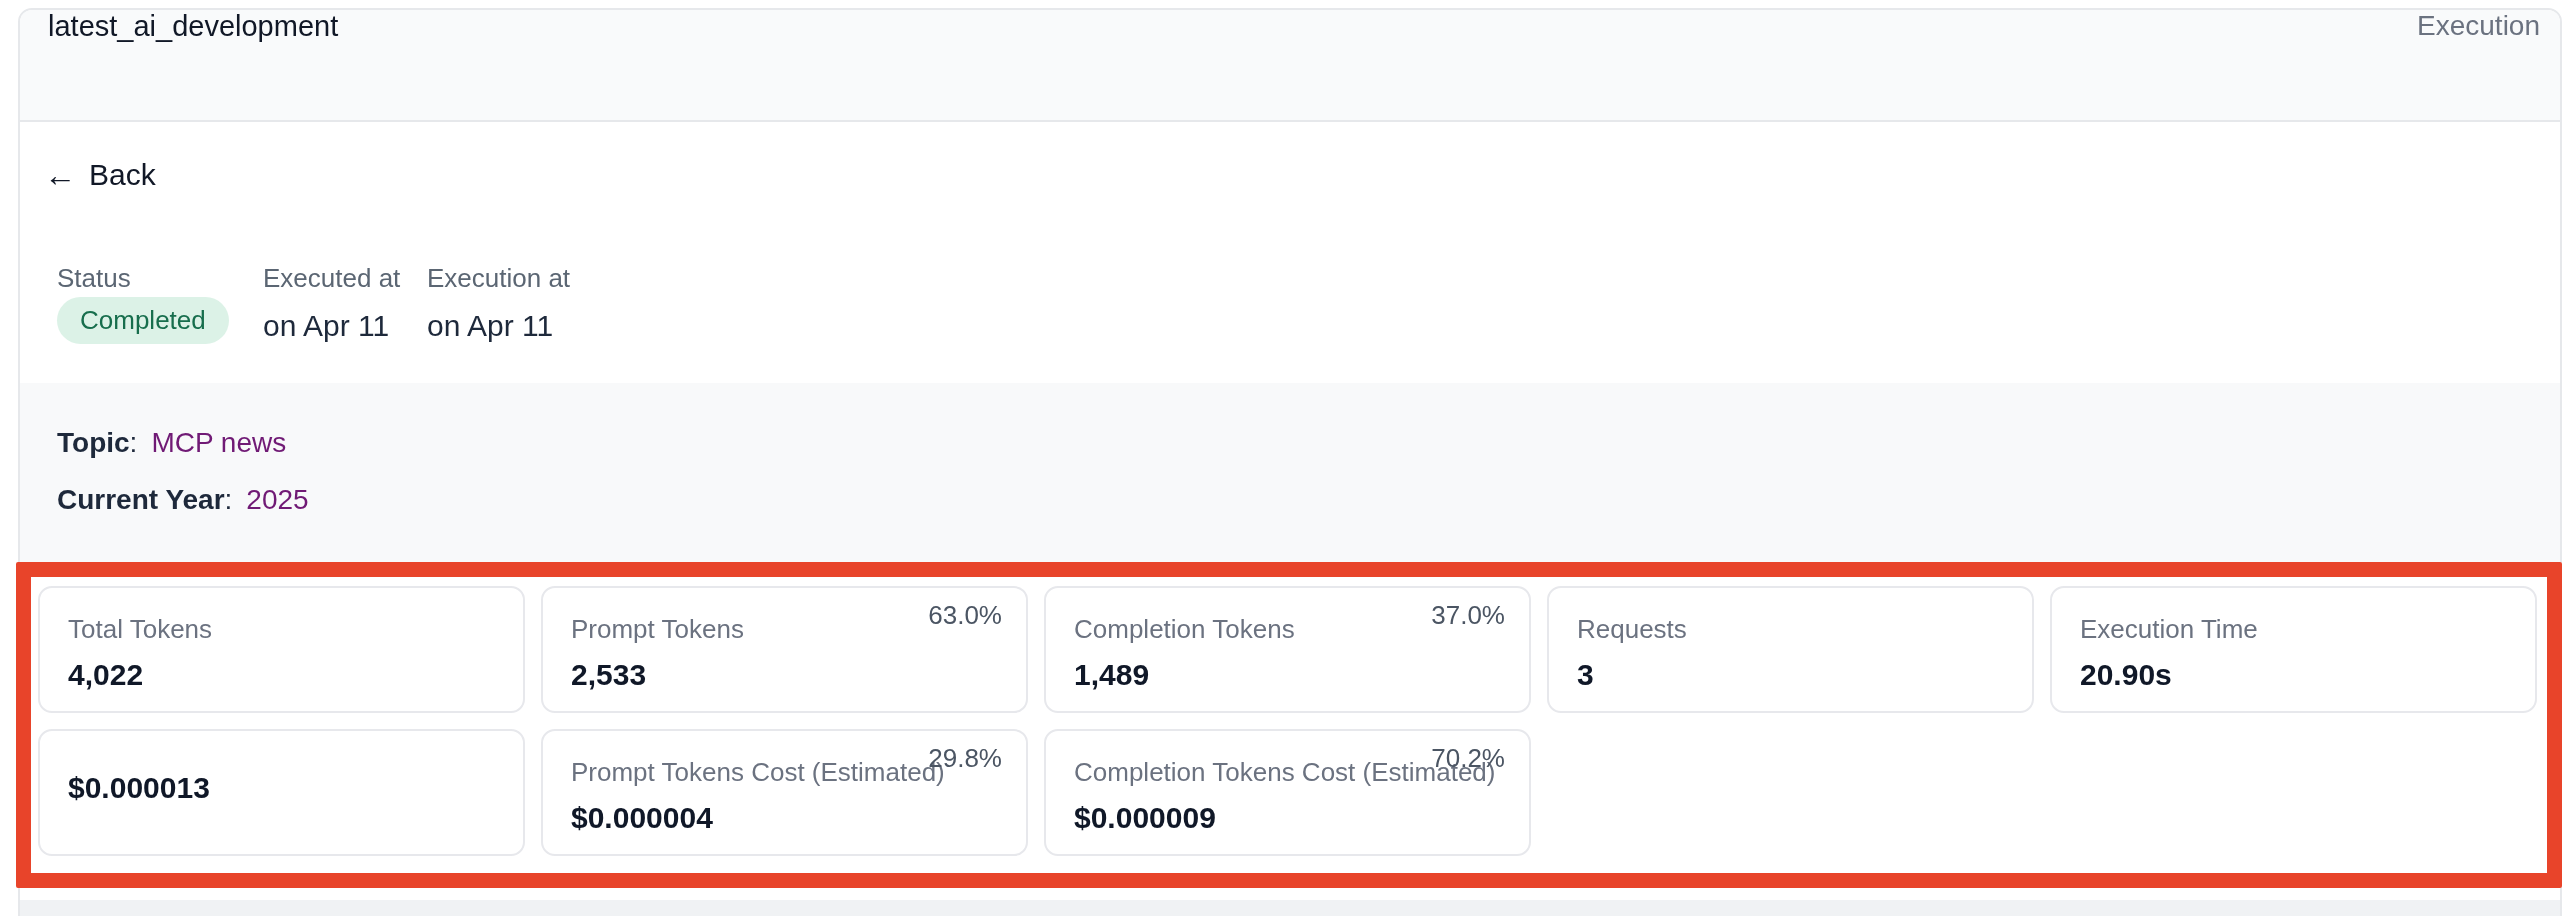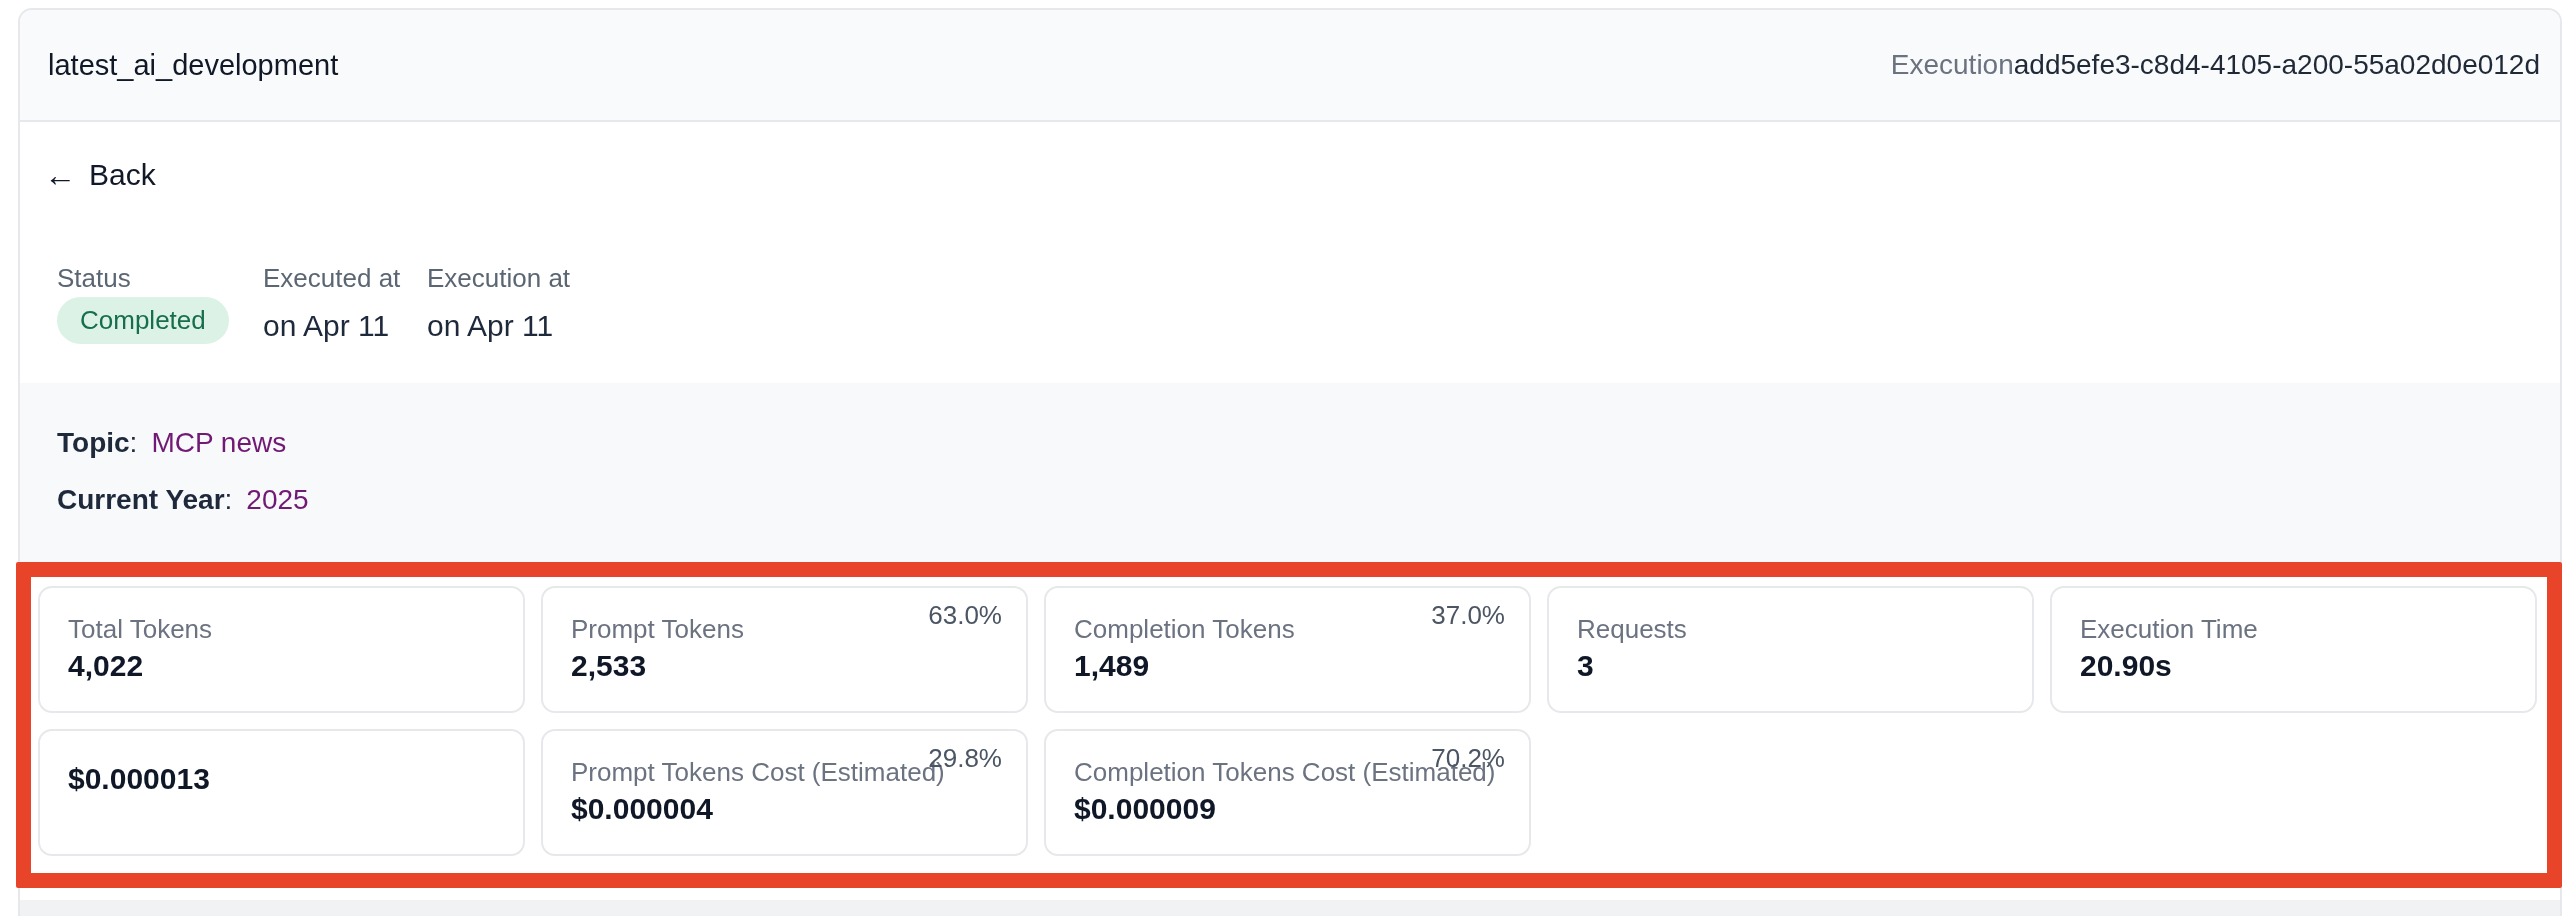--- a/index.html
+++ b/index.html
@@ -7,21 +7,21 @@
     font-family:"Liberation Sans","DejaVu Sans",sans-serif; }
   body { position:relative; }
 
   
   .container { position:absolute; left:18px; top:8px; width:2544px; height:940px;
     background:#ffffff; border:2px solid #e6e8eb; border-radius:14px 14px 0 0; }
 
   
   .header { position:absolute; left:0; top:0; width:100%; height:112px;
     background:#f9fafb; border-bottom:2px solid #e6e8eb; border-radius:12px 12px 0 0;
-    display:flex; align-items:center; justify-content:space-between;
+    display:flex; justify-content:space-between;
     padding:0 20px 0 28px; }
   .header-title { font-size:29px; color:#111827; }
   .header-right { display:flex; align-items:baseline; gap:0; }
   .exec-label { font-size:28px; color:#6b7280; }
   .exec-id { font-size:28px; color:#1f2937; }
 
   
   .back-link { position:absolute; left:24px; top:148px; display:flex; align-items:center;
     gap:13px; font-size:30px; color:#111827; cursor:pointer; }
   .back-arrow { font-size:32px; line-height:30px; }
@@ -46,21 +46,21 @@
   .kv-sep { color:#1e293b; }
   .kv-val { margin-left:14px; color:#701a75; }
 
   
   .metrics-grid { position:absolute; left:18px; top:576px;
     display:grid; grid-template-columns:repeat(5,487px); grid-auto-rows:127px;
     column-gap:16px; row-gap:26px;gap:16px; }
   .card { position:relative; background:#ffffff; border:2px solid #e7e8ec;
     border-radius:14px; padding:26px 26px 0 28px; }
   .card-label { font-size:26px; line-height:30px; color:#6b7280; white-space:nowrap; }
-  .card-value { margin-top:4px; font-size:30px; line-height:36px; font-weight:700;
+  .card-value { margin-top:13px; font-size:30px; line-height:36px; font-weight:700;
     color:#101828; }
   .card-pct { position:absolute; top:12px; right:24px; font-size:26px; line-height:30px;
     color:#4b5563; background:transparent; }
 
   
   .bottom-band { position:absolute; left:0; top:890px; width:100%; height:50px;
     background:#f0f2f4; }
 
   
   .highlight-annotation { position:absolute; left:16px; top:562px; width:2546px;
@@ -69,21 +69,20 @@
 </style>
 </head>
 <body>
 
 <div class="container">
 
   <div class="header">
     <div class="header-title">latest_ai_development</div>
     <div class="header-right">
       <span class="exec-label">Execution</span>
-      <span class="exec-id">add5efe3-c8d4-4105-a200-55a02d0e012d</span>
     </div>
   </div>
 
   <div class="back-link">
     <span class="back-arrow">←</span>
     <span>Back</span>
   </div>
 
   <div class="status-col col-status">
     <div class="status-label">Status</div>

